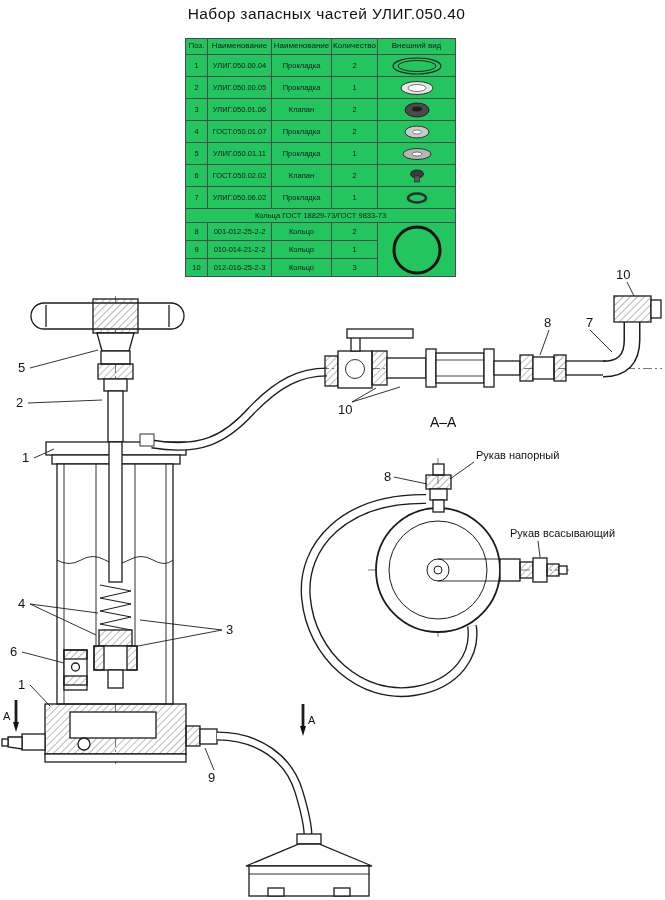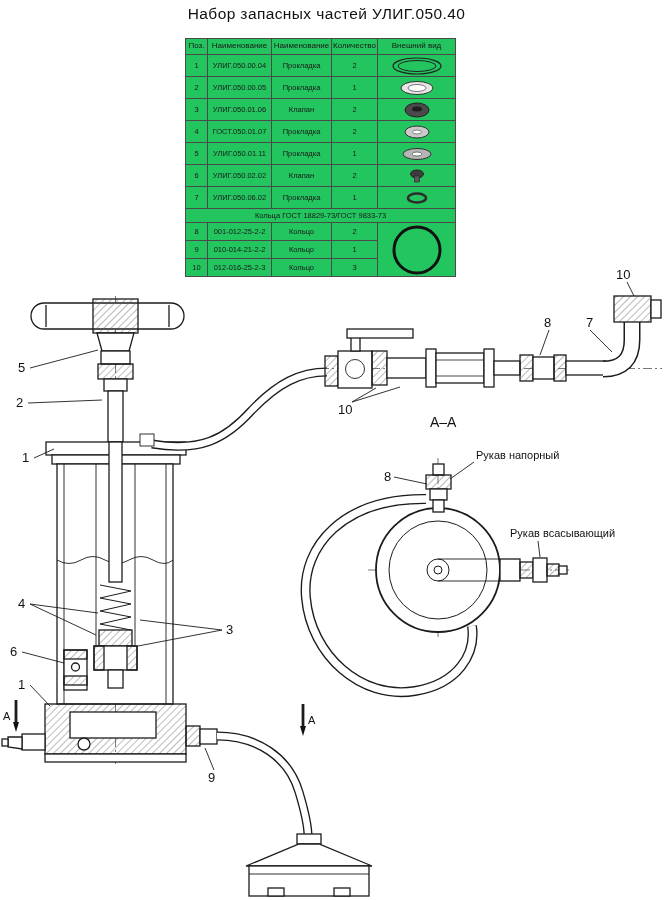--- a/index.html
+++ b/index.html
@@ -292,21 +292,21 @@
     <td class="view">
       <svg width="74" height="20">
             <ellipse cx="37" cy="10" rx="14" ry="5.5" fill="#b5b5b5" stroke="#333" stroke-width="1"></ellipse>
             <ellipse cx="37" cy="10" rx="5" ry="2" fill="#fff" stroke="#555" stroke-width="0.8"></ellipse>
           </svg>
     </td>
   </tr>
 
   <tr class="row-part">
     <td class="cell-pos">6</td>
-    <td>УЛИГ.050.02.02</td>
+    <td>ГОСТ.050.02.02</td>
     <td>Клапан</td>
     <td class="cell-qty">2</td>
     <td class="view">
       <svg width="74" height="20">
             <ellipse cx="37" cy="8" rx="6.5" ry="4" fill="#3c3c3c" stroke="#222" stroke-width="1"></ellipse>
             <rect x="34.5" y="10" width="5" height="6" fill="#5a5a5a" stroke="#222" stroke-width="0.6"></rect>
           </svg>
     </td>
   </tr>
 

